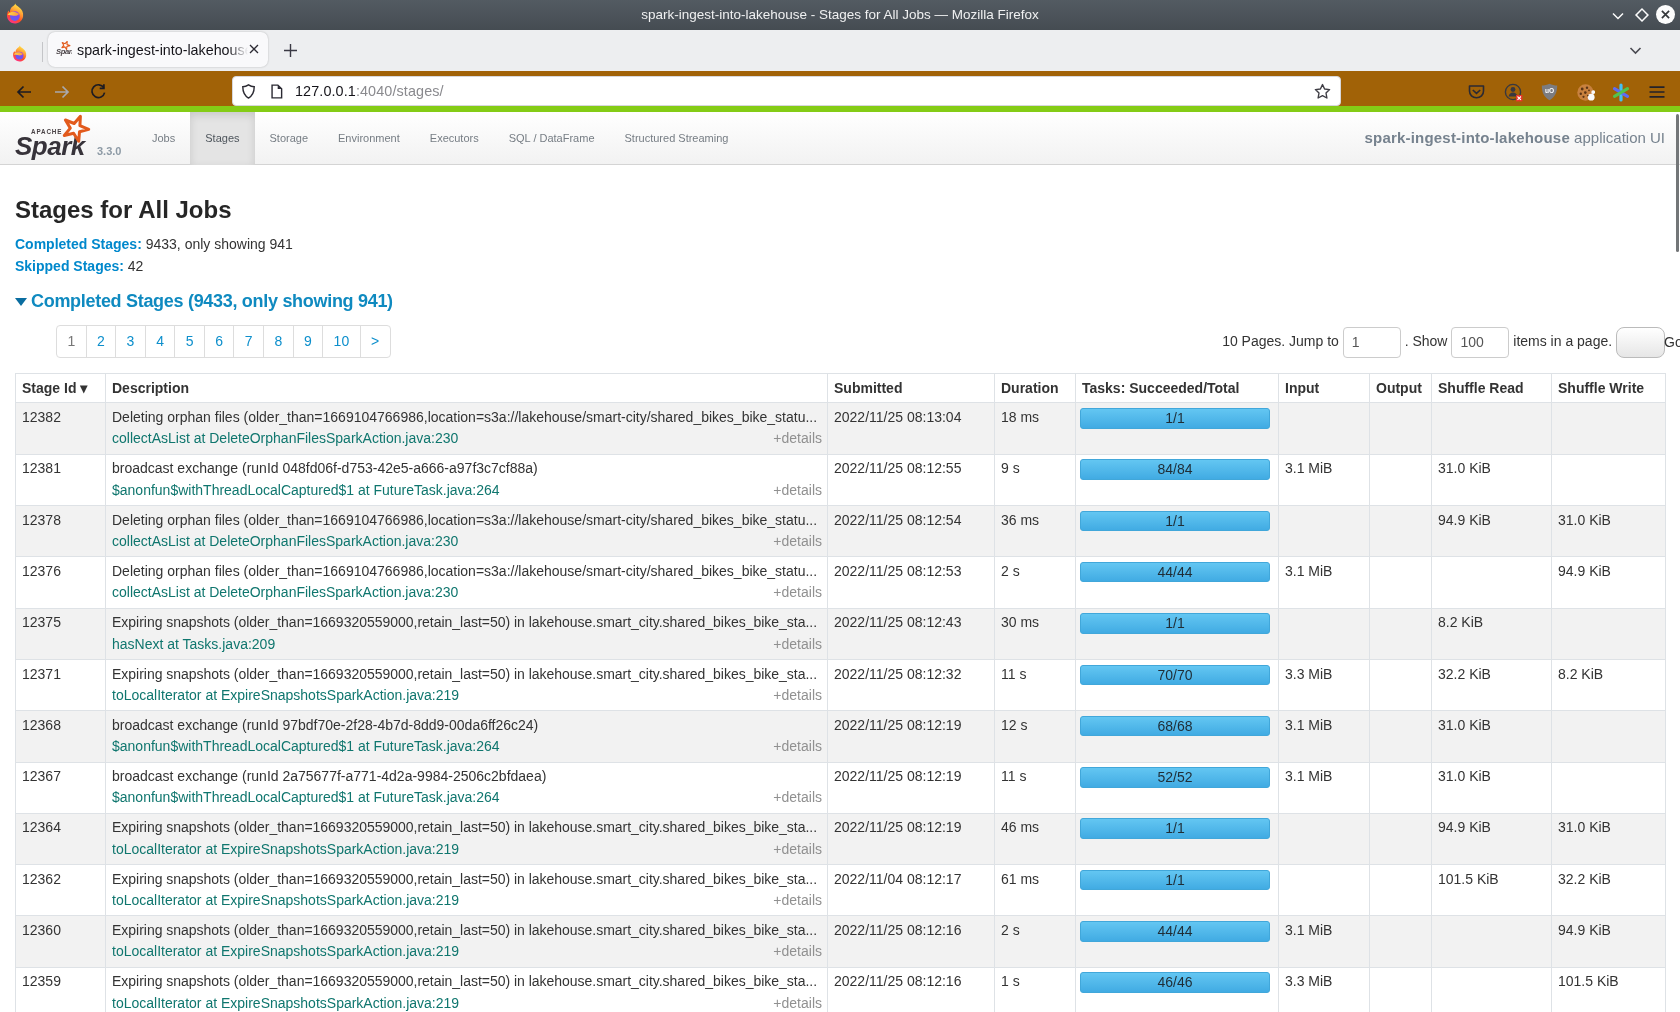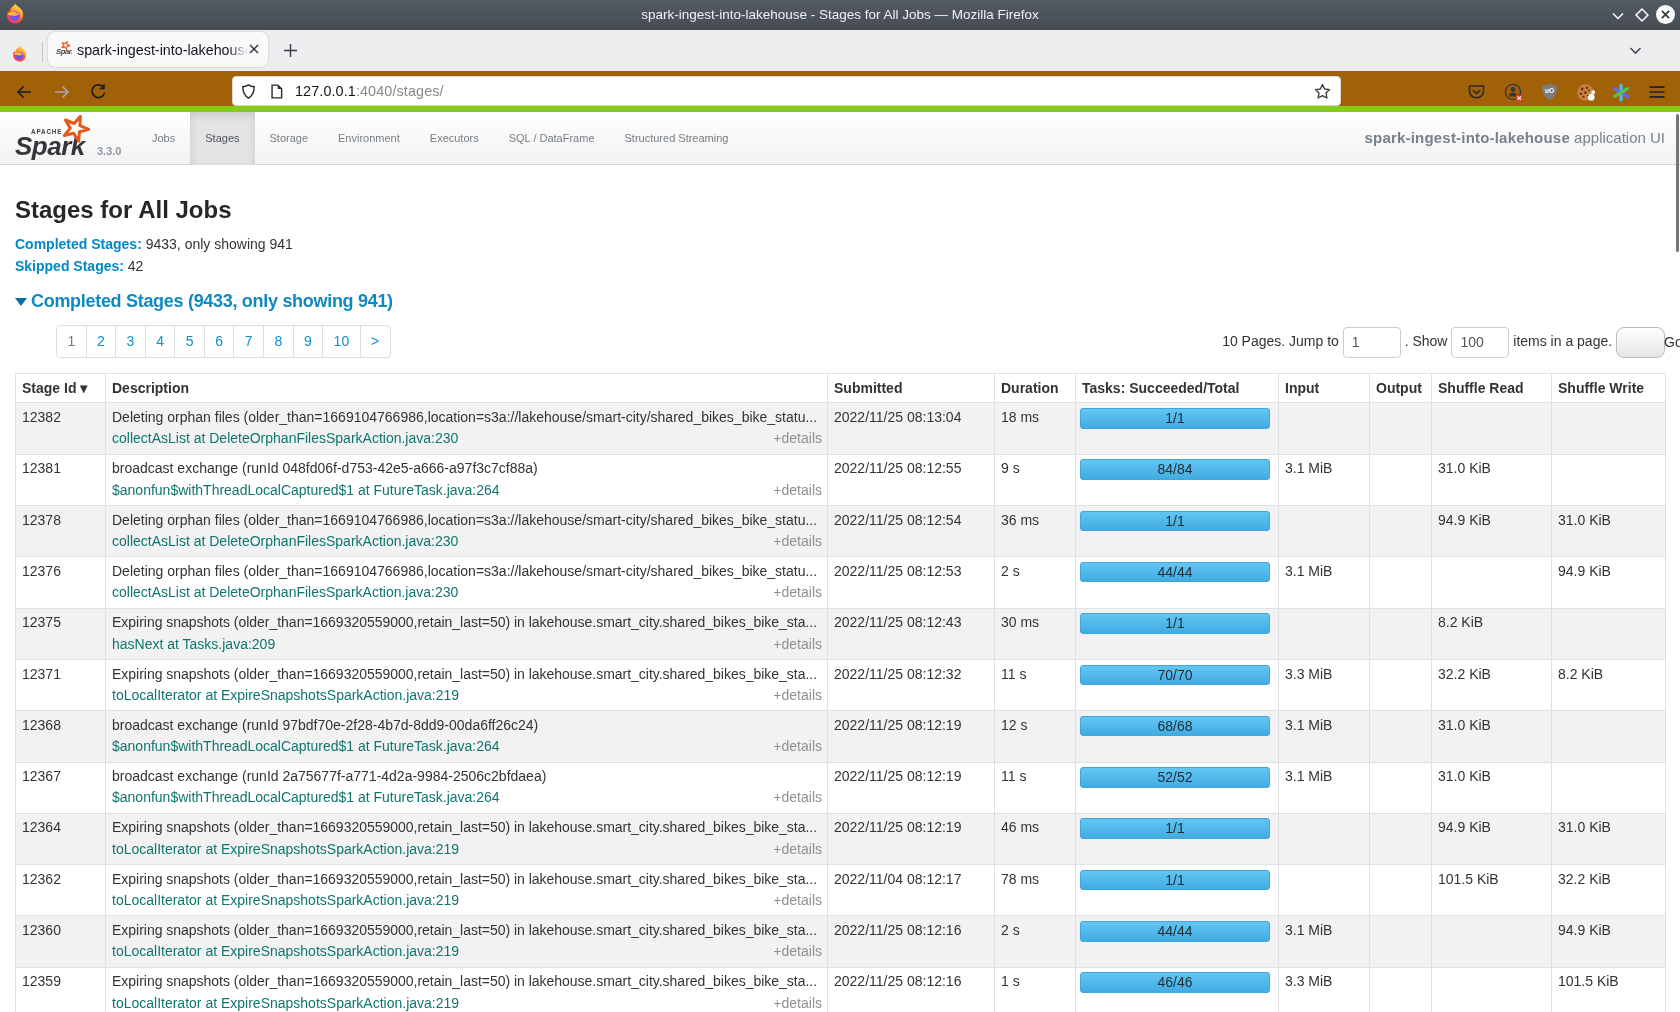--- a/index.html
+++ b/index.html
@@ -408,21 +408,21 @@
         <td>94.9 KiB</td>
         <td>31.0 KiB</td>
       </tr>
       <tr>
         <td>12362</td>
         <td>
               <div class="d1" style="letter-spacing:-0.02px">Expiring snapshots (older_than=1669320559000,retain_last=50) in lakehouse.smart_city.shared_bikes_bike_sta...</div>
               <div class="d2"><span class="dets">+details</span><a class="blue">toLocalIterator at ExpireSnapshotsSparkAction.java:219</a></div>
             </td>
         <td>2022/11/04 08:12:17</td>
-        <td>78 ms</td>
+        <td>61 ms</td>
         <td style="padding:3.6px 8px 3.6px 4px">
               <div class="pbar">1/1</div>
             </td>
         <td></td>
         <td></td>
         <td>101.5 KiB</td>
         <td>32.2 KiB</td>
       </tr>
       <tr>
         <td>12360</td>

